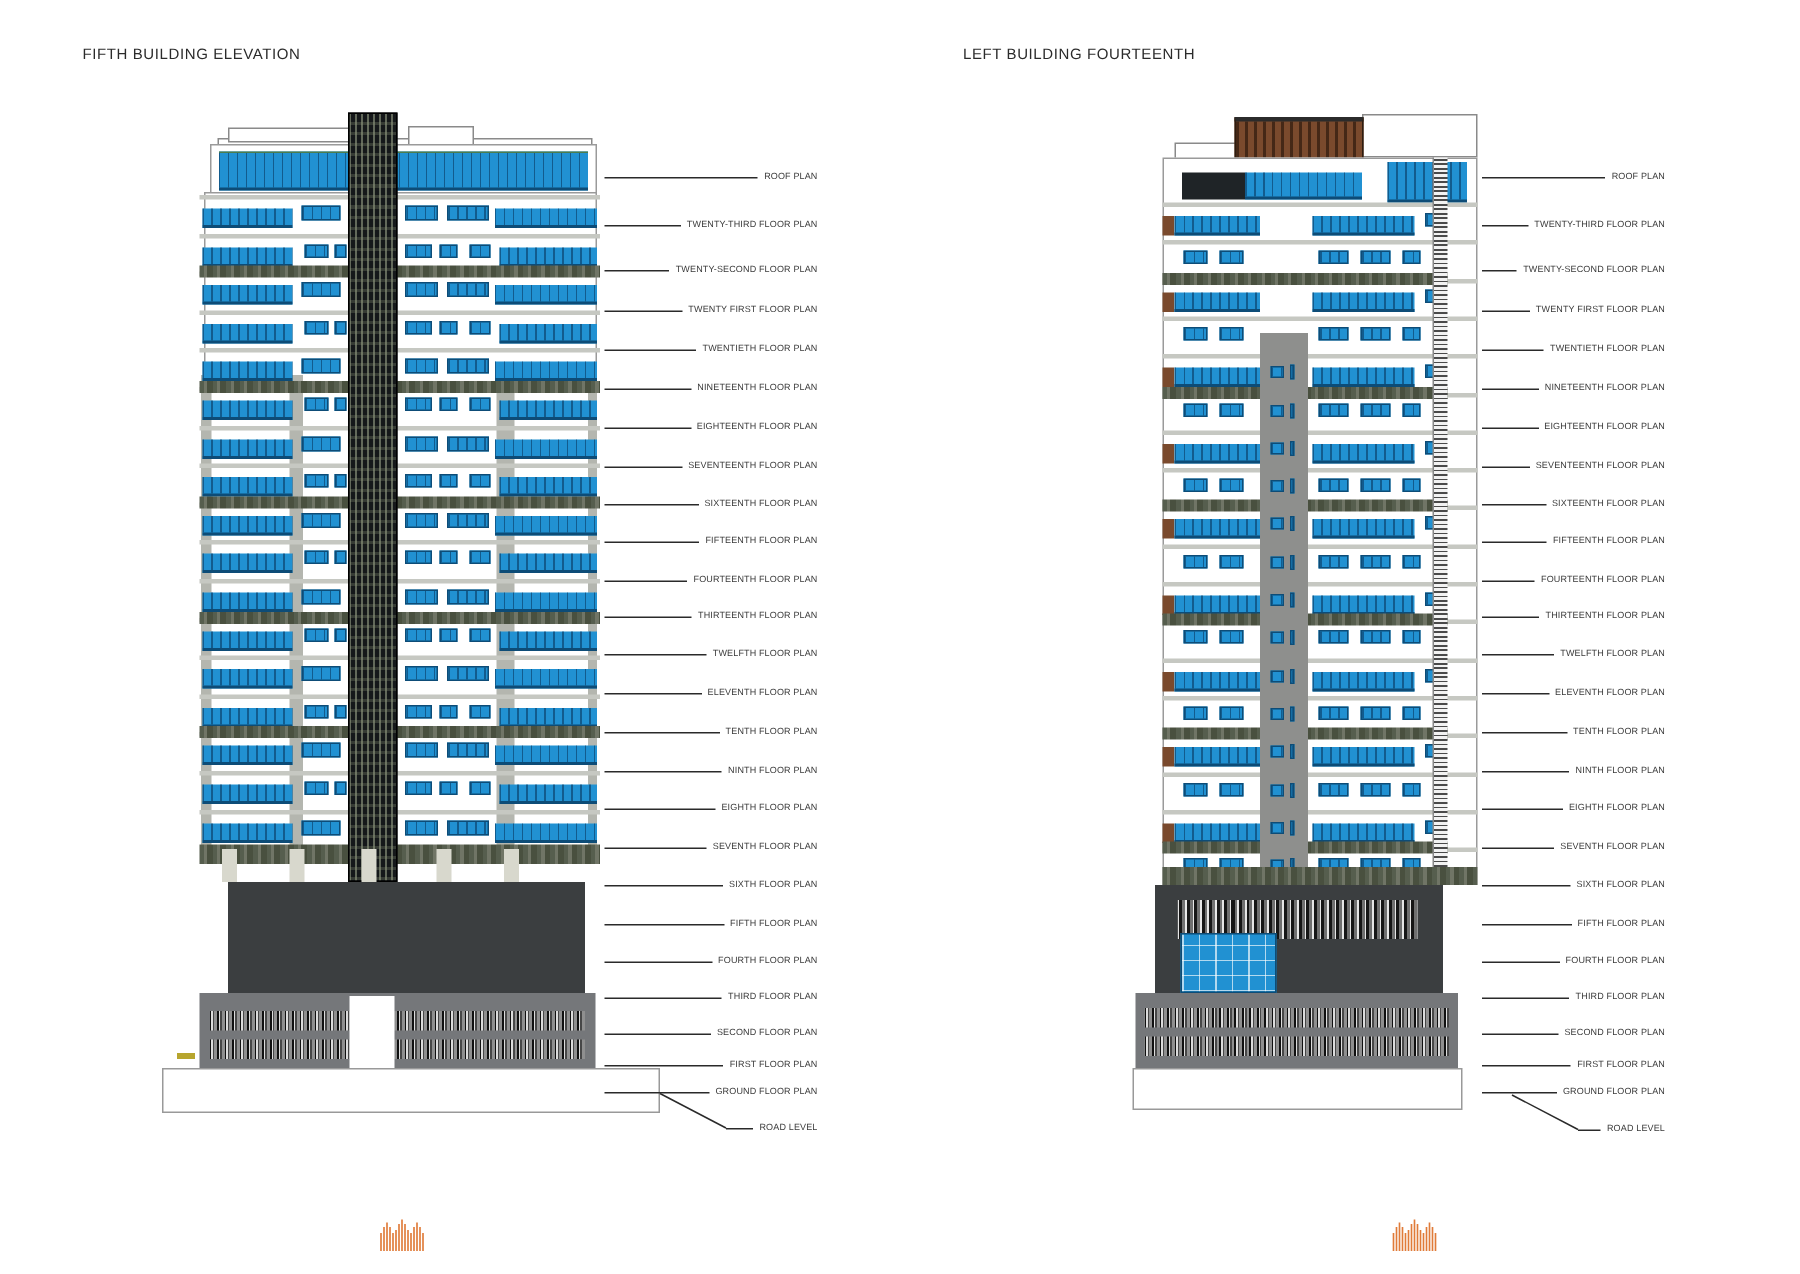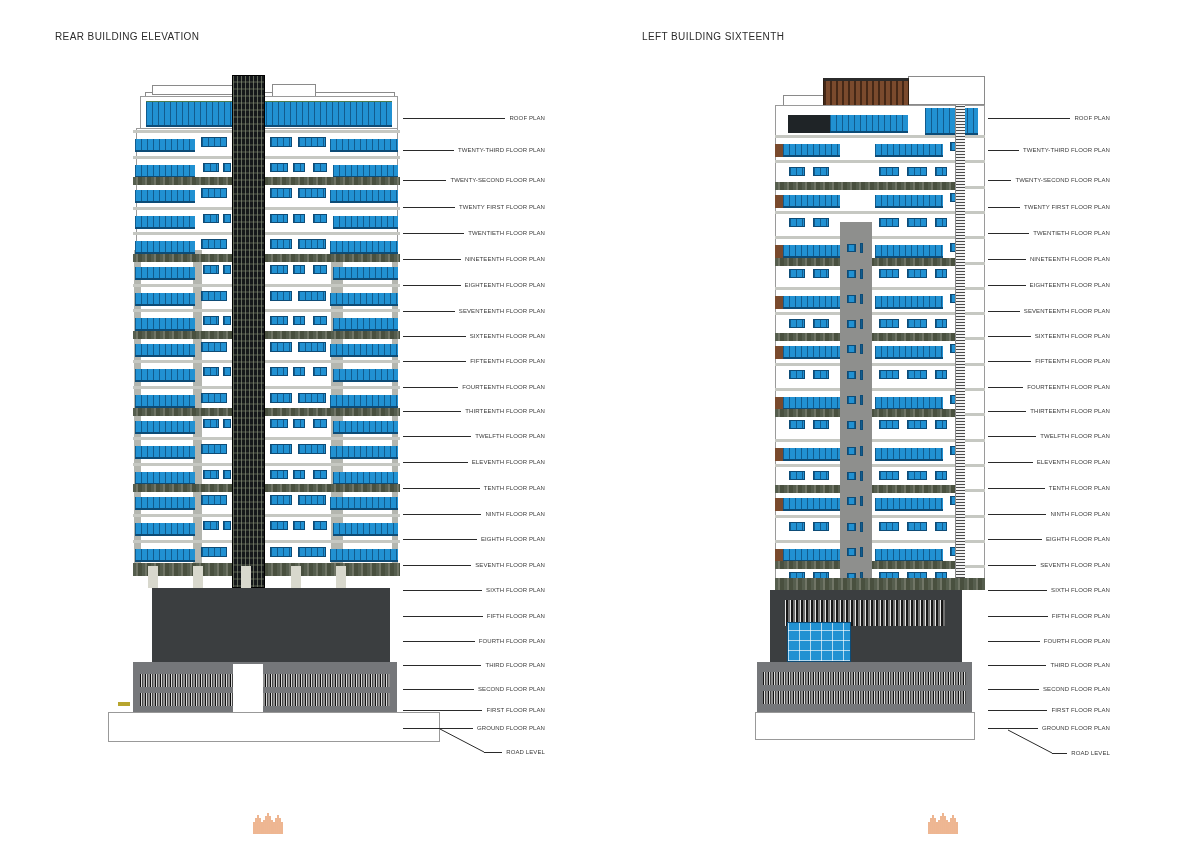--- a/index.html
+++ b/index.html
@@ -38,21 +38,21 @@
     background-image:repeating-linear-gradient(90deg,rgba(25,12,4,.55) 0 2px,rgba(0,0,0,0) 2px 6px);
     border:1px solid #2e1d10;border-top:3px solid #2b2b2b;box-sizing:border-box}
   .hatchv{position:absolute;background:repeating-linear-gradient(0deg,#4a4a4a 0 1px,#f2f2f2 1px 3px);border-left:1px solid #888;box-sizing:border-box}
   .corestrip{position:absolute;background:#8e8f8d}
   .absvg{position:absolute;left:0;top:0;pointer-events:none}
 </style>
 </head>
 <body>
 
 <section class="panel" id="panel-rear">
-  <div class="title" style="left:55px;top:31px">REAR BUILDING ELEVATION</div>
+  <div class="title" style="left:55px;top:31px">FIFTH BUILDING ELEVATION</div>
 
   <div class="outline" style="left:145px;top:92px;width:250px;height:6px"></div>
   <div class="outline" style="left:152px;top:85px;width:88px;height:10px"></div>
   <div class="outline" style="left:272px;top:84px;width:44px;height:15px"></div>
 
   <div class="facade" style="left:140px;top:96px;width:258px;height:34px"></div>
   <div class="band" style="left:146px;top:101px;width:246px;height:26px;border-top:1px solid #4c7c4c"></div>
 
   <div class="facade" style="left:136px;top:128px;width:262px;height:437px"></div>
 
@@ -311,21 +311,21 @@
       <span class="lbl">ROAD LEVEL</span>
     </div>
     <div class="abs" style="left: 148px; top: 566px; width: 10px; height: 22px; background: rgb(216, 216, 205);"></div>
     <div class="abs" style="left: 193px; top: 566px; width: 10px; height: 22px; background: rgb(216, 216, 205);"></div>
     <div class="abs" style="left: 241px; top: 566px; width: 10px; height: 22px; background: rgb(216, 216, 205);"></div>
     <div class="abs" style="left: 291px; top: 566px; width: 10px; height: 22px; background: rgb(216, 216, 205);"></div>
     <div class="abs" style="left: 336px; top: 566px; width: 10px; height: 22px; background: rgb(216, 216, 205);"></div>
   </section>
 
 <section class="panel" id="panel-left">
-  <div class="title" style="left:642px;top:31px">LEFT BUILDING SIXTEENTH</div>
+  <div class="title" style="left:642px;top:31px">LEFT BUILDING FOURTEENTH</div>
 
   <div class="outline" style="left:908px;top:76px;width:77px;height:29px"></div>
   <div class="outline" style="left:783px;top:95px;width:42px;height:17px"></div>
   <div class="pergola" style="left:823px;top:78px;width:86px;height:34px"></div>
 
   <div class="facade" style="left:775px;top:105px;width:210px;height:485px"></div>
   <div class="abs" style="left:788px;top:115px;width:42px;height:18px;background:#1f2427"></div>
   <div class="band" style="left:830px;top:115px;width:78px;height:18px"></div>
   <div class="band" style="left:925px;top:108px;width:53px;height:27px"></div>
 

